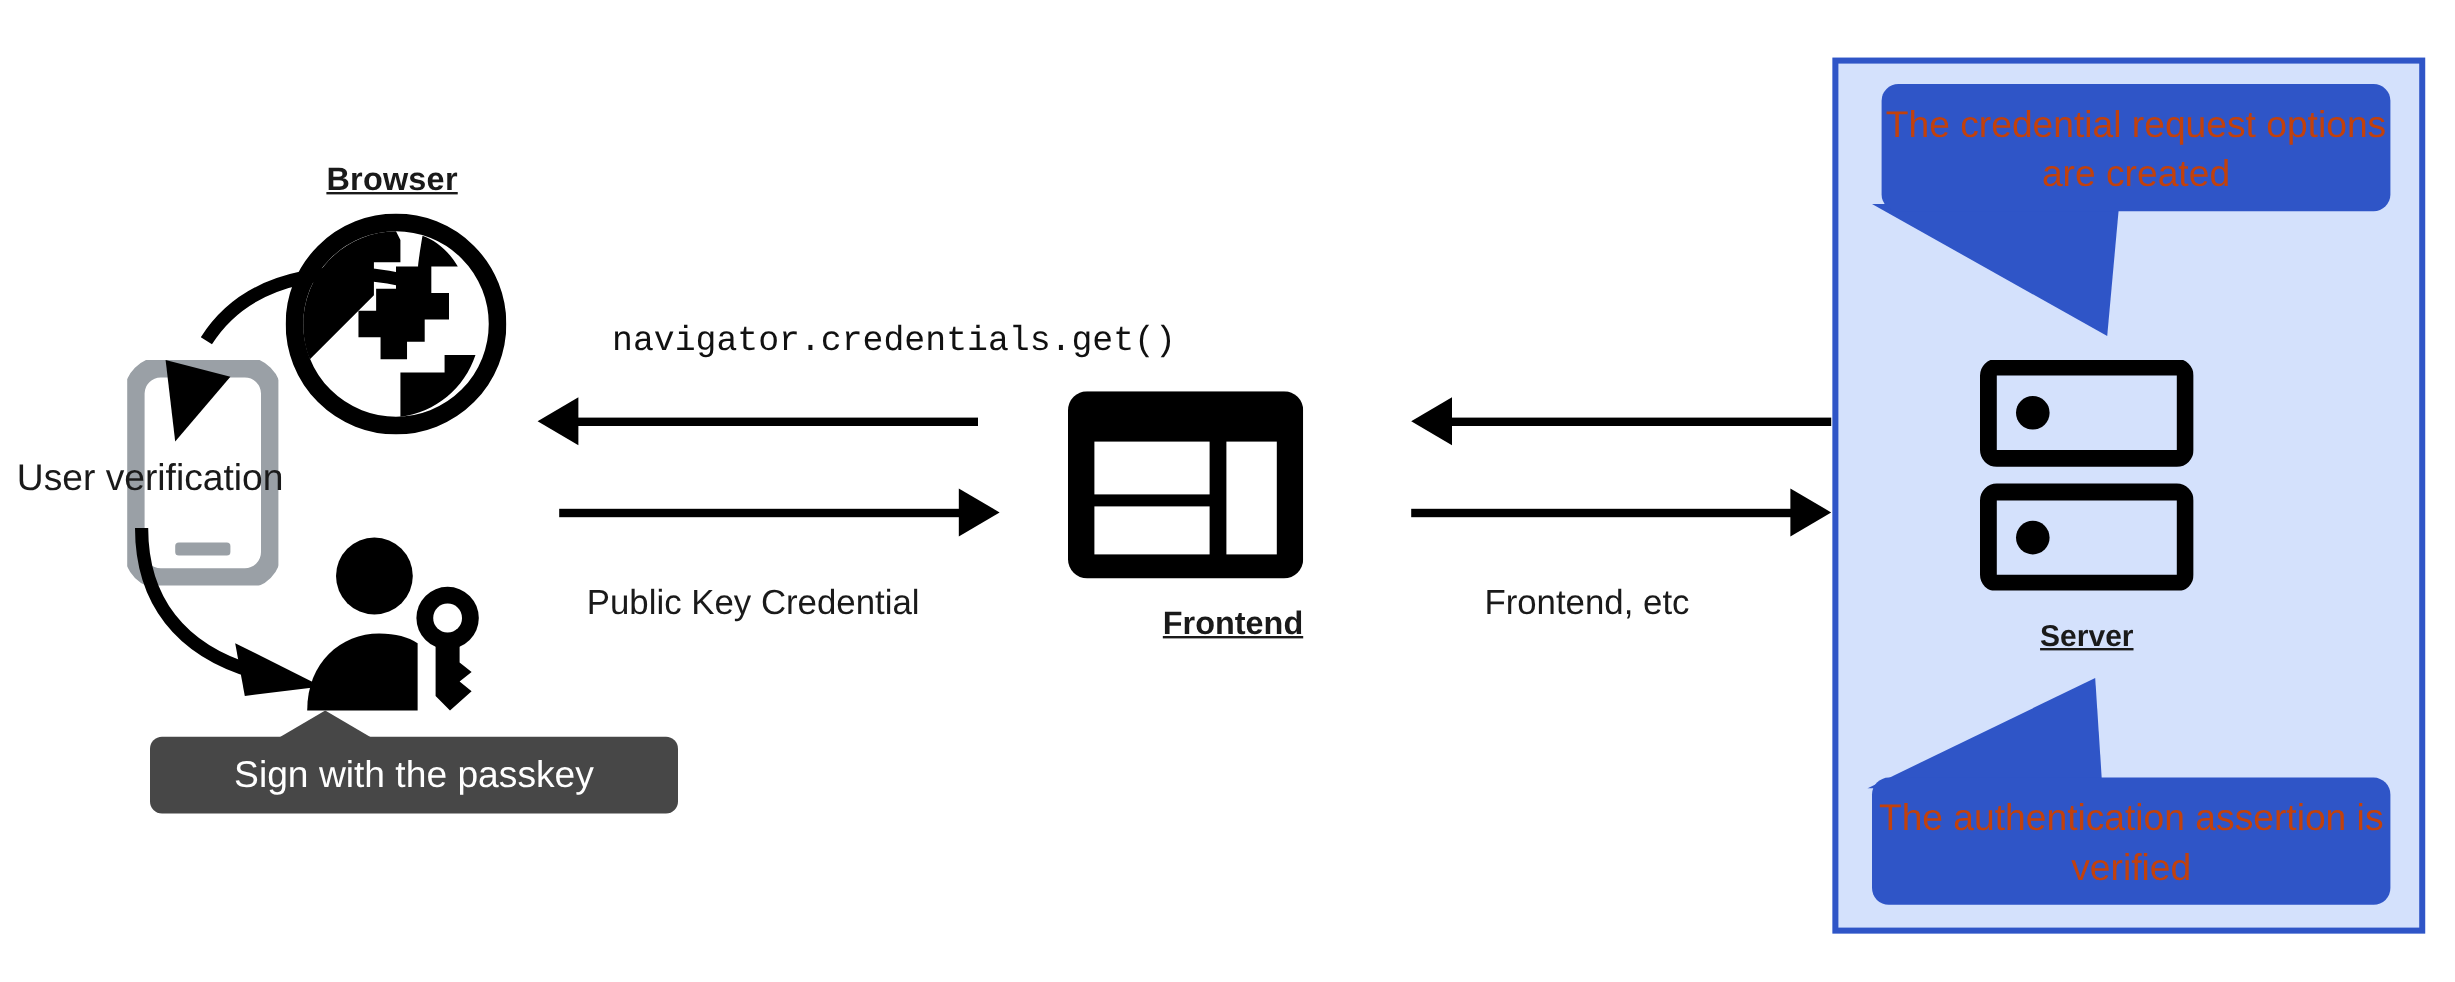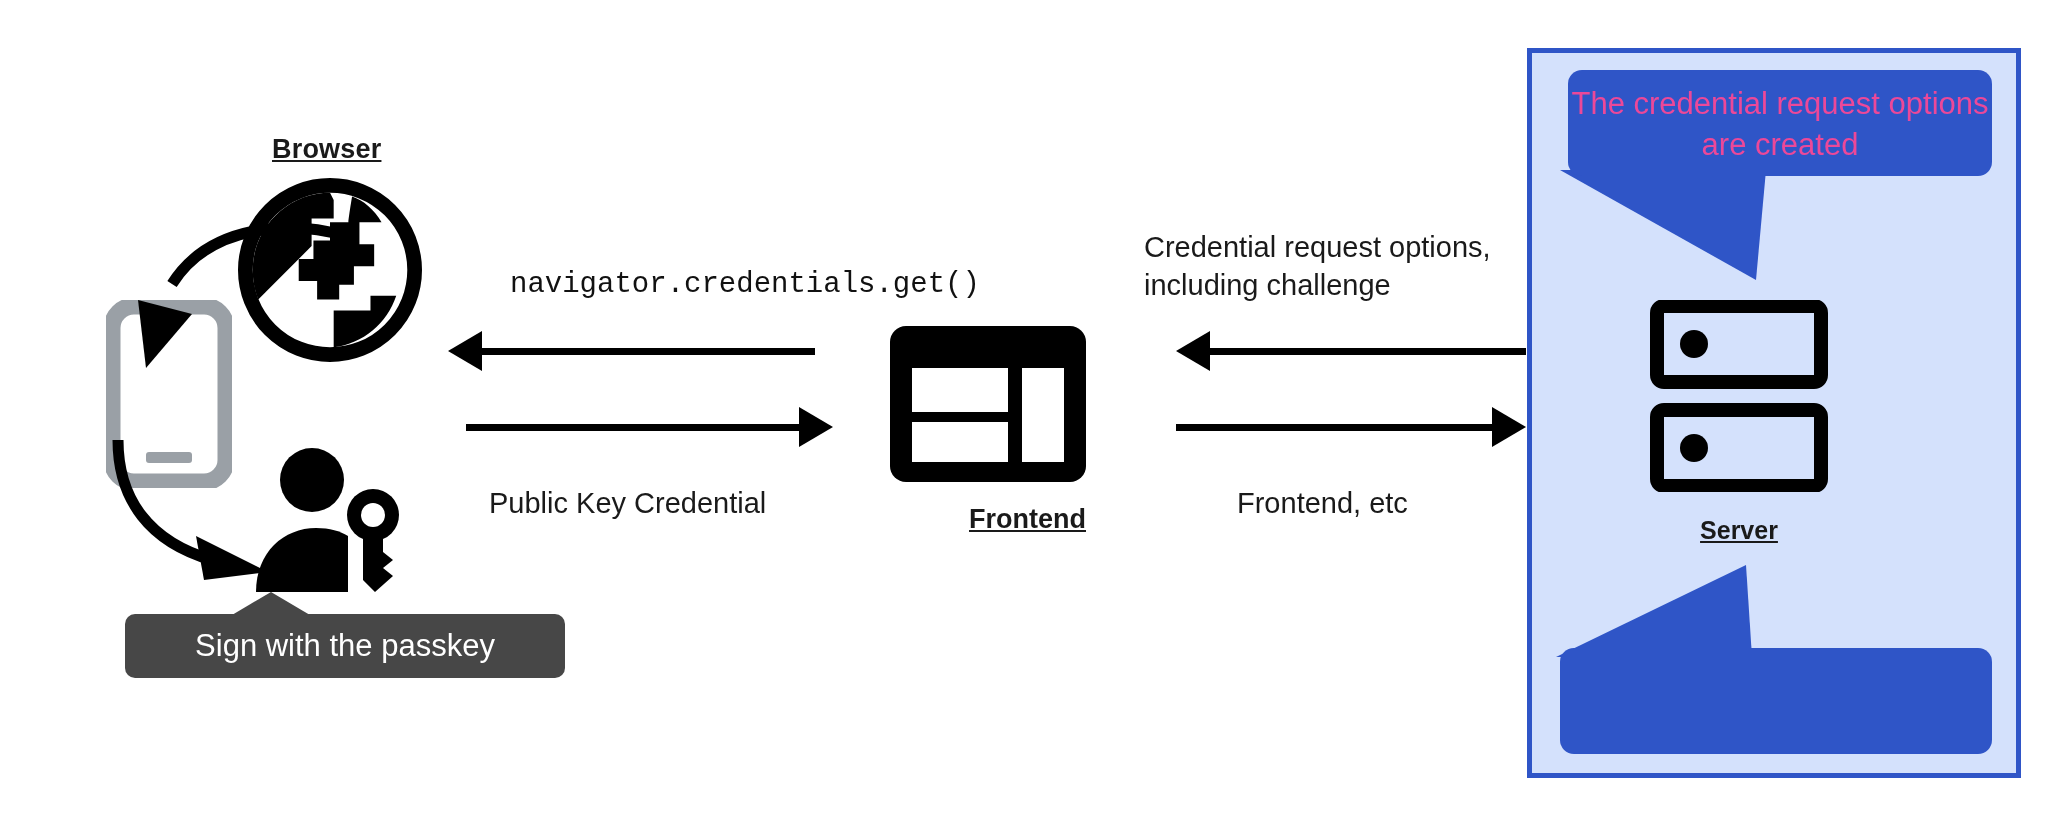--- a/index.html
+++ b/index.html
@@ -125,21 +125,21 @@
   #server-panel {
     left: 1527px; top: 48px;
     width: 494px; height: 730px;
     background: #d4e1fc;
     border: 5px solid #2f55c7;
     box-sizing: border-box;
   }
 
   .bubble-text {
     position: absolute;
-    color: #ec4899;
+    color: #c2410c;
     font-size: 31px;
     line-height: 41px;
     text-align: center;
     font-family: "Liberation Sans", sans-serif;
   }
 
   
   #bubble-top {
     left: 1568px; top: 70px;
     width: 424px; height: 106px;
@@ -197,20 +197,21 @@
     </svg>
   </div>
 
   <div class="abs" id="uv-arrow-bottom">
     <svg viewBox="0 0 240 160" width="240" height="160" aria-hidden="true">
       <path d="M18 10 C18 70 50 112 112 130" fill="none" stroke="#000" stroke-width="11" stroke-linecap="butt"></path>
       <path d="M168 142 L96 106 L104 150 Z" fill="#000"></path>
     </svg>
   </div>
 
+  <div class="abs lbl" id="user-verification-label">User verification</div>
 
   <div class="abs" id="person-key-icon">
     <svg viewBox="0 0 160 160" width="160" height="160" aria-hidden="true">
       <circle cx="62" cy="40" r="32" fill="#000"></circle>
       <path d="M6 152 C6 112 34 88 66 88 C80 88 90 91 98 96 L98 152 Z" fill="#000"></path>
       <circle cx="123" cy="75" r="26" fill="#000"></circle>
       <circle cx="123" cy="75" r="12" fill="#ffffff"></circle>
       <path d="M113 96 L133 96 L133 112 L143 120 L133 128 L143 136 L125 152 L113 140 Z" fill="#000"></path>
     </svg>
   </div>
@@ -231,21 +232,20 @@
   <div class="abs" id="frontend-icon">
     <svg viewBox="0 0 196 156" width="196" height="156" aria-hidden="true">
       <rect x="0" y="0" width="196" height="156" rx="16" ry="16" fill="#000"></rect>
       <rect x="22" y="42" width="96" height="44" fill="#fff"></rect>
       <rect x="22" y="96" width="96" height="40" fill="#fff"></rect>
       <rect x="132" y="42" width="42" height="94" fill="#fff"></rect>
     </svg>
   </div>
   <div class="abs lbl lbl-bold" id="frontend-label">Frontend</div>
 
-  <div class="abs lbl" id="cred-opts-label">Credential request options, including challenge</div>
   <div class="abs arrow-line" id="arrow-right-1-line"></div>
   <div class="abs arrow-head head-left" id="arrow-right-1-head"></div>
 
   <div class="abs arrow-line" id="arrow-right-2-line"></div>
   <div class="abs arrow-head head-right" id="arrow-right-2-head"></div>
   <div class="abs lbl" id="signature-label">Frontend, etc</div>
 
   <div class="abs" id="server-panel"></div>
 
   <div class="abs" id="bubble-top-tail">
@@ -265,14 +265,15 @@
     </svg>
   </div>
   <div class="abs lbl lbl-bold" id="server-label">Server</div>
 
   <div class="abs" id="bubble-bottom-tail">
     <svg viewBox="0 0 250 92" width="250" height="92" aria-hidden="true">
       <path d="M190 0 L196 92 L0 92 Z" fill="#2f55c7"></path>
     </svg>
   </div>
   <div class="abs" id="bubble-bottom"></div>
+  <div class="bubble-text" id="bubble-bottom-text">The authentication assertion is verified</div>
 
 </div>
 
 </body></html>

